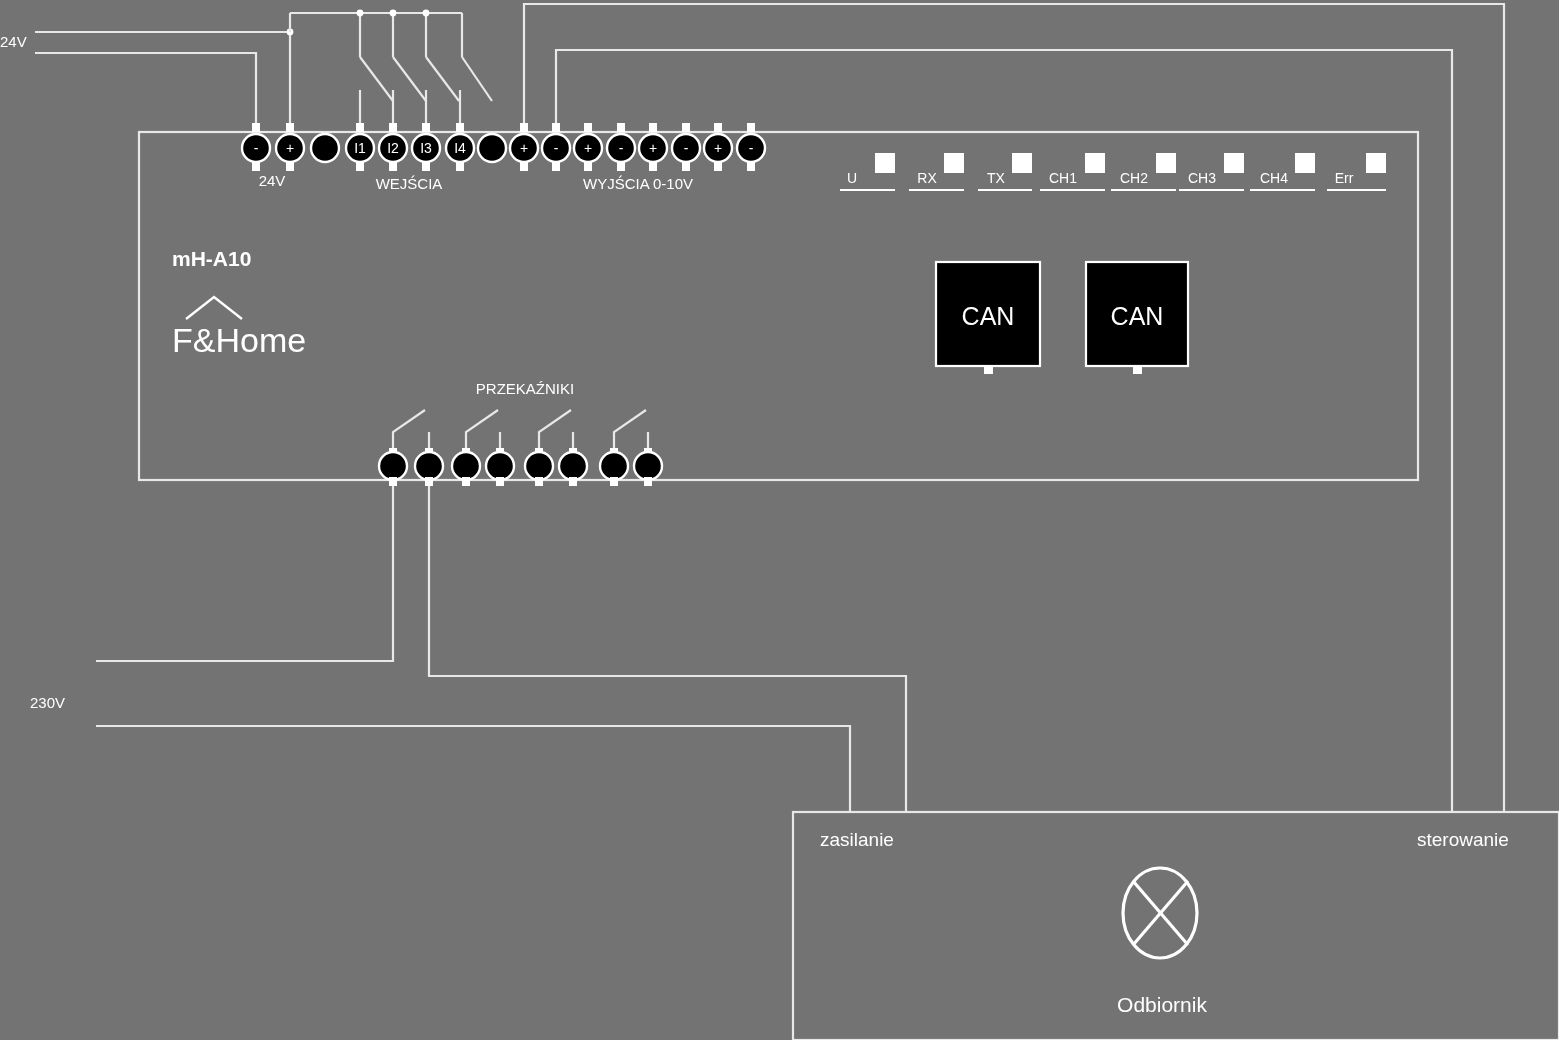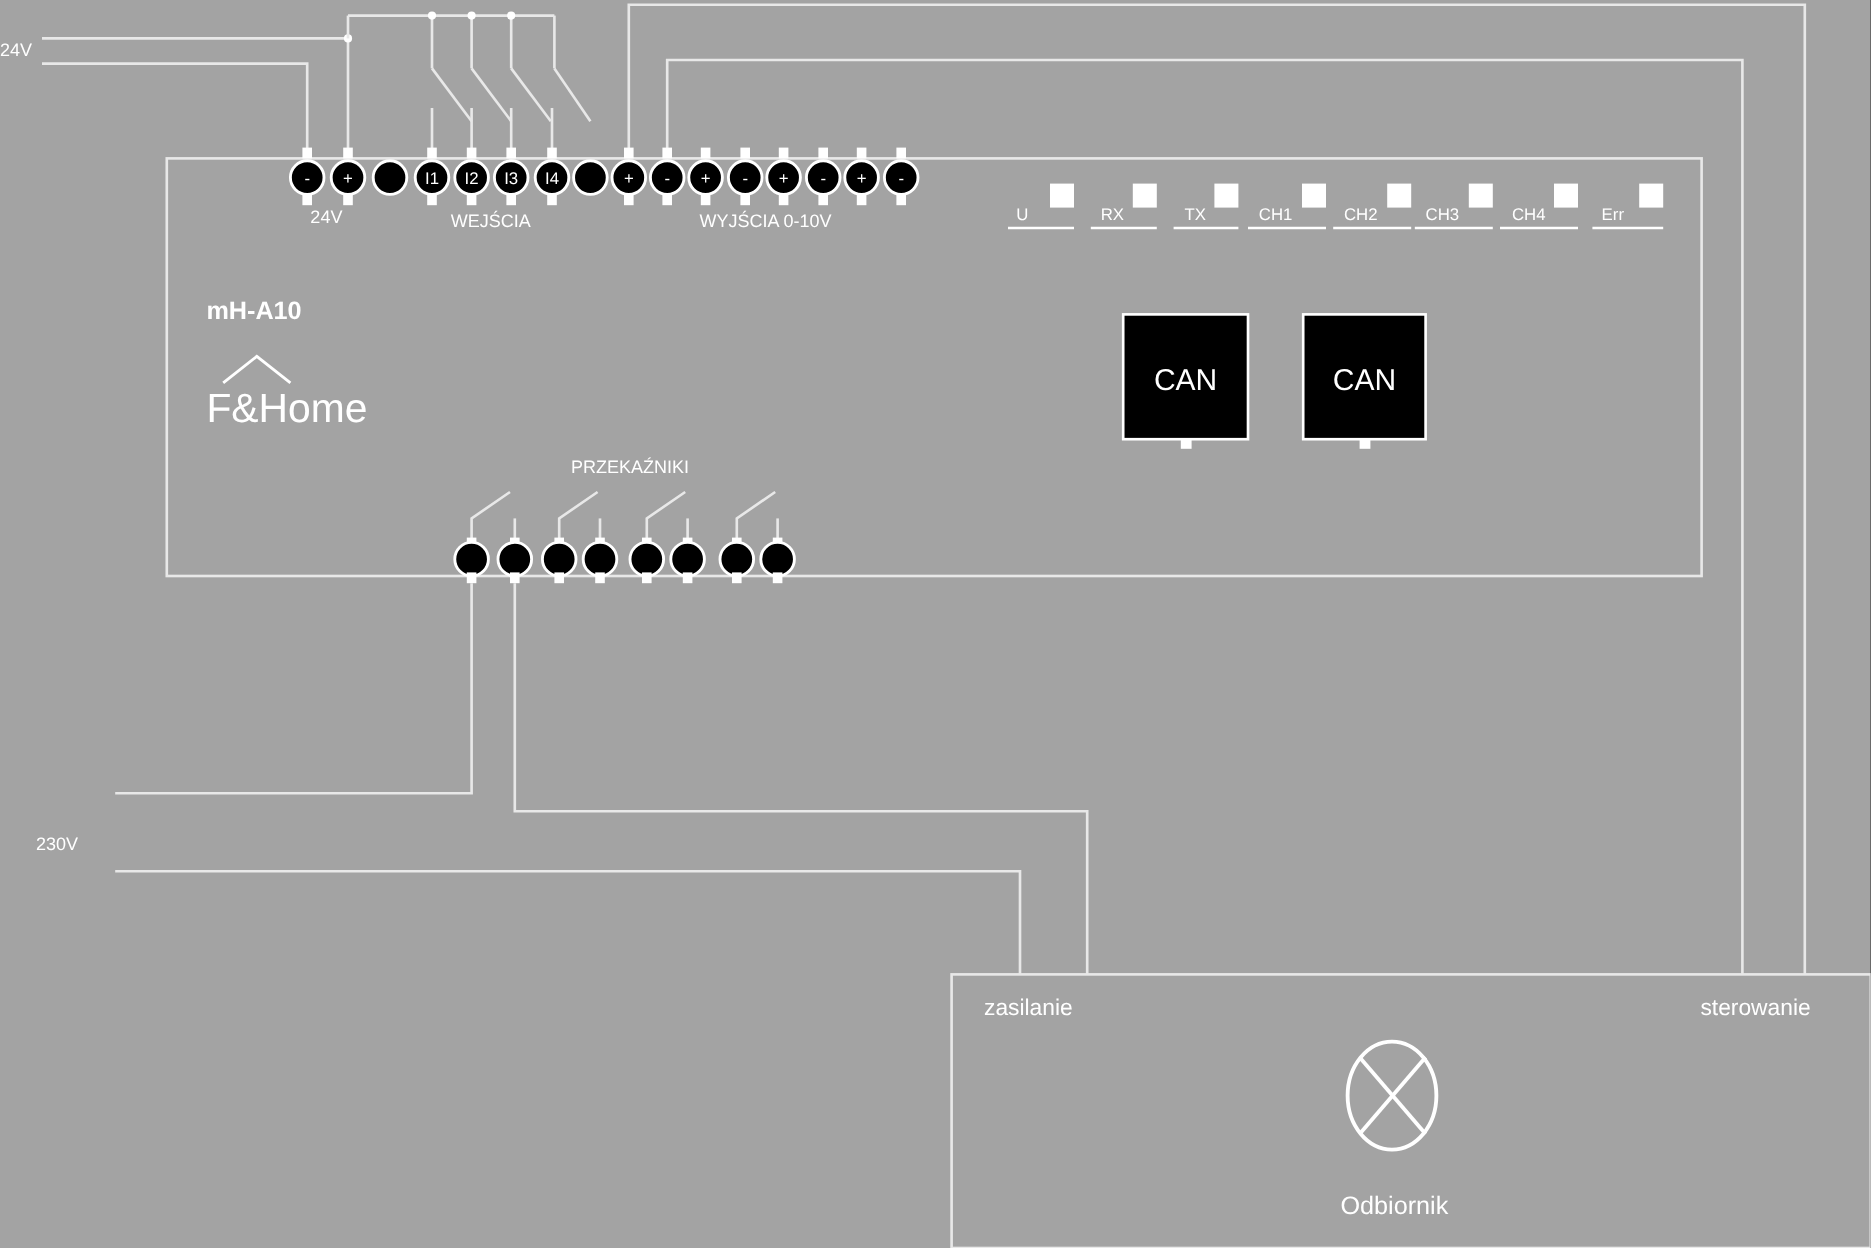--- a/index.html
+++ b/index.html
@@ -1,18 +1,18 @@
 <!DOCTYPE html>
 <html><head>
 <meta charset="utf-8">
 <style>
   html,body{margin:0;padding:0;background:#000;}
   body{width:1559px;height:1040px;overflow:hidden;
        font-family:"Liberation Sans",sans-serif;}
-  #stage{position:relative;width:1559px;height:1040px;background:#a3a3a3;}
+  #stage{position:relative;width:1559px;height:1040px;background:#737373;}
   svg{display:block;}
   .wire{stroke:#e8e8e8;stroke-width:2.2;fill:none;}
   .body-outline{stroke:#e8e8e8;stroke-width:2.2;fill:none;}
   .term-circle{stroke:#ffffff;stroke-width:2.4;fill:#000;}
   .term-tab{fill:#ffffff;}
   .sym{stroke:#ffffff;stroke-width:2.4;fill:none;}
   .led{fill:#ffffff;}
   .rule{stroke:#ffffff;stroke-width:2;}
   .can-box{stroke:#ffffff;stroke-width:2.2;fill:#000;}
   .lamp{stroke:#ffffff;stroke-width:3.2;fill:none;}

